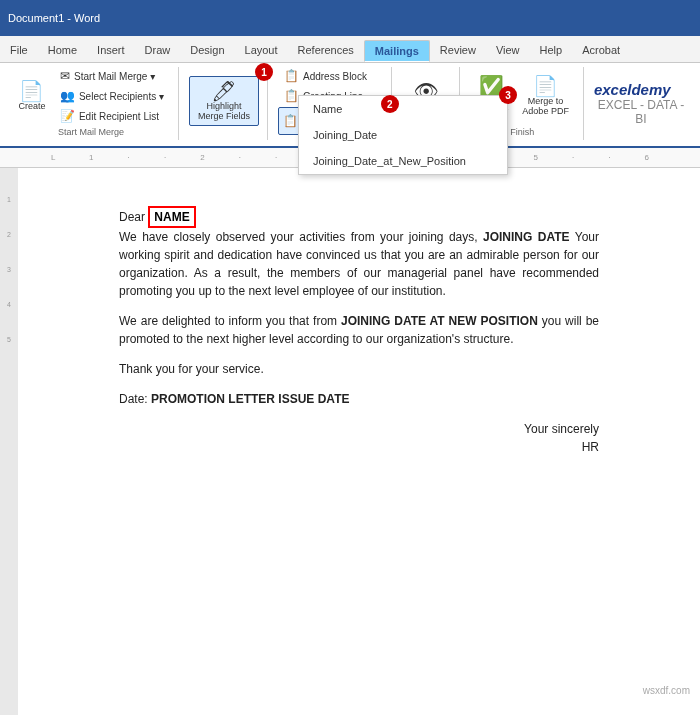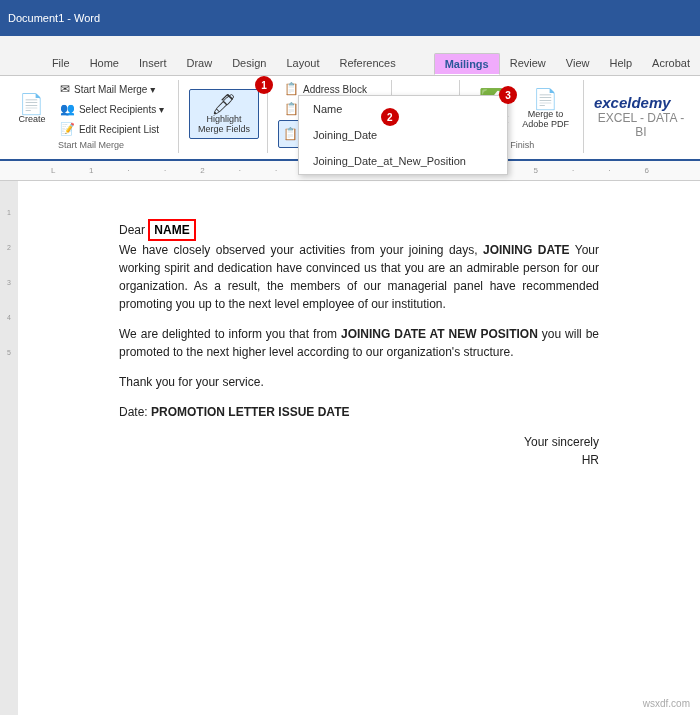--- a/index.html
+++ b/index.html
@@ -2,23 +2,23 @@
 <html><head>
   <meta charset="utf-8">
   <style>
     * { margin: 0; padding: 0; box-sizing: border-box; }
     body { font-family: 'Segoe UI', Arial, sans-serif; font-size: 12px; background: #f0f0f0; width: 700px; height: 715px; overflow: hidden; }
 
     
     .title-bar { background: #2b579a; color: white; height: 36px; display: flex; align-items: center; padding: 0 8px; font-size: 11px; }
 
     
-    .tab-bar { display: flex; background: #f3f3f3; border-bottom: 1px solid #c8c8c8; padding-top: 17px; justify-content: flex-end; }
+    .tab-bar { display: flex; background: #f3f3f3; border-bottom: 1px solid #c8c8c8; padding-top: 4px; }
     .tab { padding: 4px 10px; font-size: 11px; color: #444; cursor: pointer; }
-    .tab.active { background: #f0abfc; border: 1px solid #c8c8c8; border-bottom: 1px solid white; color: #2b579a; font-weight: 600; border-radius: 2px 2px 0 0; margin-left: 28px; }
+    .tab.active { background: #7dd3fc; border: 1px solid #c8c8c8; border-bottom: 1px solid white; color: #2b579a; font-weight: 600; border-radius: 2px 2px 0 0; }
 
     
     .ribbon-content { background: white; border-bottom: 2px solid #2b579a; display: flex; align-items: stretch; padding: 4px 4px 0 4px; gap: 2px; }
 
     .ribbon-group { display: flex; flex-direction: column; align-items: center; padding: 0 8px; border-right: 1px solid #d0d0d0; }
     .ribbon-group:last-child { border-right: none; }
     .ribbon-group-label { font-size: 9px; color: #666; padding: 2px 0 3px 0; }
     .ribbon-buttons { display: flex; gap: 2px; align-items: center; flex: 1; }
 
     .ribbon-btn { display: flex; flex-direction: column; align-items: center; justify-content: center; padding: 3px 6px; cursor: pointer; border-radius: 2px; font-size: 10px; color: #333; min-width: 40px; }

